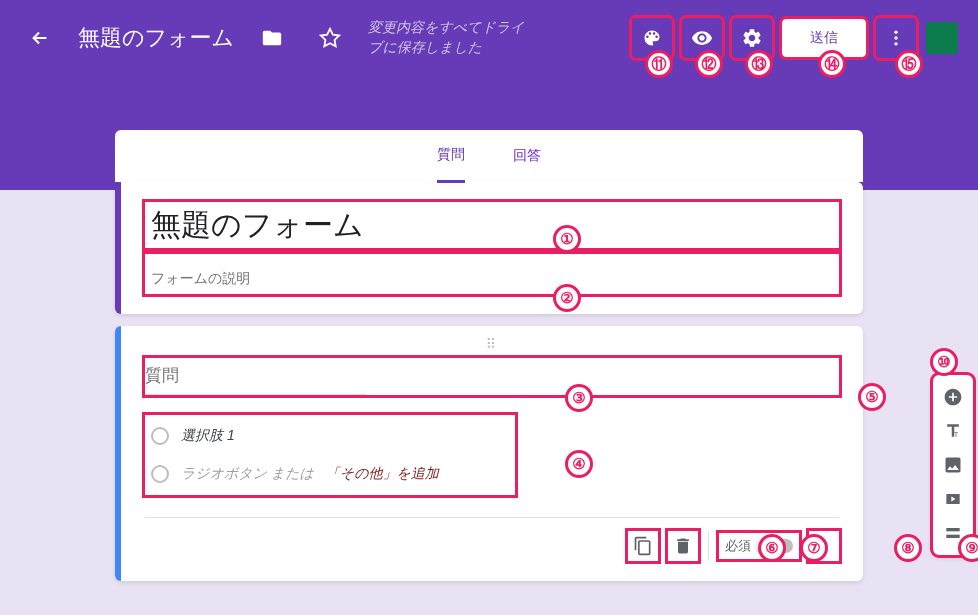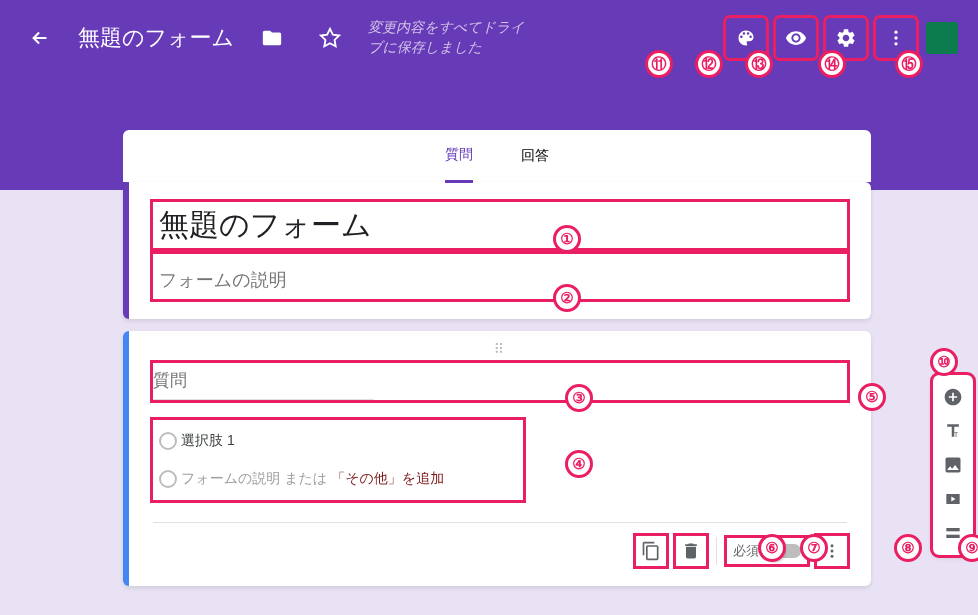--- a/index.html
+++ b/index.html
@@ -38,60 +38,60 @@
   width: 40px; height: 40px;
   display: flex; align-items: center; justify-content: center;
   cursor: pointer; color: #fff; border-radius: 4px;
 }
 .send-btn {
   background: #fff; color: #673ab7; padding: 10px 28px;
   border-radius: 4px; font-size: 14px; font-weight: 500; cursor: pointer;
 }
 .avatar { width: 32px; height: 32px; background: #0c7b4e; border-radius: 3px; }
 
-.form-area { position: absolute; top: 130px; left: 115px; width: 748px; margin-left: 8px; }
+.form-area { position: absolute; top: 130px; left: 115px; width: 748px; }
 .tabs {
   background: #fff; display: flex; justify-content: center; gap: 48px;
   border-radius: 6px 6px 0 0; height: 52px; align-items: center;
 }
-.tab { font-size: 14px; color: #000000; cursor: pointer; padding: 16px 0; }
+.tab { font-size: 14px; color: #6d28d9; cursor: pointer; padding: 16px 0; }
 .tab.active { color: #673ab7; border-bottom: 3px solid #673ab7; font-weight: 500; }
 
 .card {
   background: #fff; border-radius: 6px; padding: 20px 24px; margin-bottom: 12px;
   box-shadow: 0 2px 4px rgba(0,0,0,0.1);
 }
 .title-card { border-left: 6px solid #673ab7; }
 .form-title-input {
   border: none; font-size: 30px; color: #202124; width: 100%;
   padding: 4px 0; outline: none;
 }
 .form-desc-input {
-  border: none; font-size: 18px; color: #4c1d95; width: 100%;
+  border: none; font-size: 14px; color: #4c1d95; width: 100%;
   padding: 6px 0; margin-top: 8px; outline: none;
 }
 
 .question-card { border-left: 6px solid #4285f4; padding-top: 10px; }
 .drag-handle { text-align: center; color: #bdbdbd; font-size: 14px; letter-spacing: 2px; cursor: grab; margin-bottom: 6px; }
 .q-row { display: flex; gap: 22px; align-items: flex-start; }
 .q-input {
   flex: 1; border: none; border-bottom: 1px solid #e0e0e0;
   font-size: 17px; color: #9e9e9e; padding: 8px 0; outline: none;
 }
 .q-type {
   width: 288px; border: 1px solid #dadce0; border-radius: 4px;
   padding: 12px 14px; display: flex; align-items: center; gap: 12px;
   cursor: pointer; color: #3c4043; font-size: 14px;
 }
 .q-type .drop { margin-left: auto; color: #9e9e9e; }
 .radio-dot { width: 16px; height: 16px; border: 2px solid #757575; border-radius: 50%; display: inline-flex; align-items: center; justify-content: center; }
 .radio-dot::after { content: ""; width: 8px; height: 8px; background: #757575; border-radius: 50%; }
 
 .options { margin-top: 20px; }
-.opt-row { display: flex; align-items: center; gap: 4px; font-size: 14px; color: #3c4043; padding: 10px 0; }
+.opt-row { display: flex; align-items: center; gap: 12px; font-size: 14px; color: #3c4043; padding: 10px 0; font-style: italic; }
 .radio-empty { width: 18px; height: 18px; border: 2px solid #bdbdbd; border-radius: 50%; }
 .add-other { color: #7f1d1d; cursor: pointer; }
 
 .q-footer {
   border-top: 1px solid #e0e0e0; margin-top: 22px; padding-top: 13px;
   display: flex; justify-content: flex-end; align-items: center; gap: 10px;
 }
 .footer-icon { width: 30px; height: 30px; display: flex; align-items: center; justify-content: center; cursor: pointer; color: #5f6368; }
 .req { display: flex; align-items: center; gap: 8px; font-size: 13px; color: #5f6368; }
 .toggle { width: 34px; height: 14px; background: #bdbdbd; border-radius: 7px; position: relative; cursor: pointer; }
@@ -145,20 +145,21 @@
       <div class="icon-btn box-red">
         <svg width="22" height="22" viewBox="0 0 24 24" fill="white">
             <path d="M12 4.5C7 4.5 2.73 7.61 1 12c1.73 4.39 6 7.5 11 7.5s9.27-3.11 11-7.5c-1.73-4.39-6-7.5-11-7.5zM12 17c-2.76 0-5-2.24-5-5s2.24-5 5-5 5 2.24 5 5-2.24 5-5 5zm0-8c-1.66 0-3 1.34-3 3s1.34 3 3 3 3-1.34 3-3-1.34-3-3-3z"></path>
           </svg>
       </div>
       <div class="icon-btn box-red">
         <svg width="22" height="22" viewBox="0 0 24 24" fill="white">
             <path d="M19.14 12.94c.04-.3.06-.61.06-.94 0-.32-.02-.64-.07-.94l2.03-1.58c.18-.14.23-.41.12-.61l-1.92-3.32c-.12-.22-.37-.29-.59-.22l-2.39.96c-.5-.38-1.03-.7-1.62-.94l-.36-2.54c-.04-.24-.24-.41-.48-.41h-3.84c-.24 0-.43.17-.47.41l-.36 2.54c-.59.24-1.13.57-1.62.94l-2.39-.96c-.22-.08-.47 0-.59.22L2.74 8.87c-.12.21-.08.47.12.61l2.03 1.58c-.05.3-.09.63-.09.94s.02.64.07.94l-2.03 1.58c-.18.14-.23.41-.12.61l1.92 3.32c.12.22.37.29.59.22l2.39-.96c.5.38 1.03.7 1.62.94l.36 2.54c.05.24.24.41.48.41h3.84c.24 0 .44-.17.47-.41l.36-2.54c.59-.24 1.13-.56 1.62-.94l2.39.96c.22.08.47 0 .59-.22l1.92-3.32c.12-.22.07-.47-.12-.61l-2.01-1.58zM12 15.6c-1.98 0-3.6-1.62-3.6-3.6s1.62-3.6 3.6-3.6 3.6 1.62 3.6 3.6-1.62 3.6-3.6 3.6z"></path>
           </svg>
       </div>
+      <div class="send-btn box-red">送信</div>
       <div class="icon-btn box-red">
         <svg width="20" height="20" viewBox="0 0 24 24" fill="white">
             <circle cx="12" cy="5" r="2"></circle>
             <circle cx="12" cy="12" r="2"></circle>
             <circle cx="12" cy="19" r="2"></circle>
           </svg>
       </div>
       <div class="avatar"></div>
     </div>
   </div>
@@ -187,21 +188,21 @@
       </div>
     </div>
 
     <div class="options box-red" style="width:370px; padding:2px 6px;">
       <div class="opt-row">
         <span class="radio-empty"></span>
         <span>選択肢 1</span>
       </div>
       <div class="opt-row">
         <span class="radio-empty"></span>
-        <span style="color:#9e9e9e;">フォームの説明 または </span>
+        <span style="color:#9e9e9e;">ラジオボタン または </span>
         <span class="add-other">「その他」を追加</span>
       </div>
     </div>
 
     <div class="q-footer">
       <div class="footer-icon box-red">
         <svg width="20" height="20" viewBox="0 0 24 24" fill="#5f6368">
             <path d="M16 1H4c-1.1 0-2 .9-2 2v14h2V3h12V1zm3 4H8c-1.1 0-2 .9-2 2v14c0 1.1.9 2 2 2h11c1.1 0 2-.9 2-2V7c0-1.1-.9-2-2-2zm0 16H8V7h11v14z"></path>
           </svg>
       </div>

